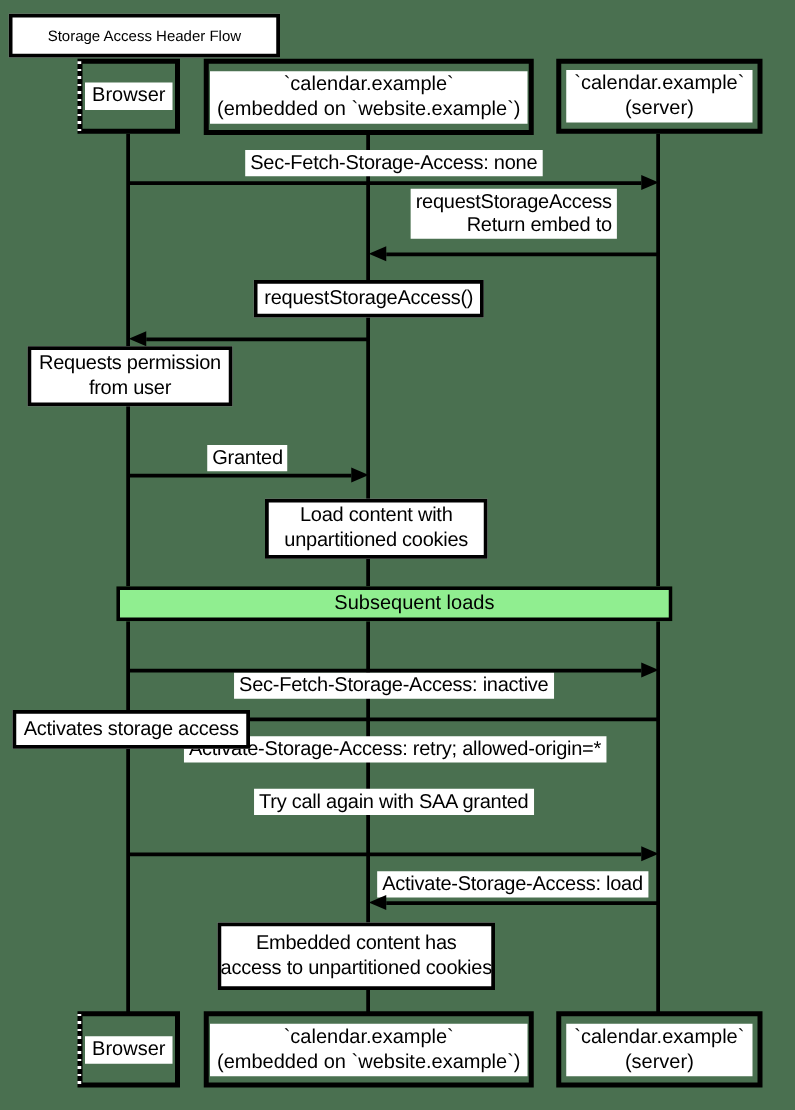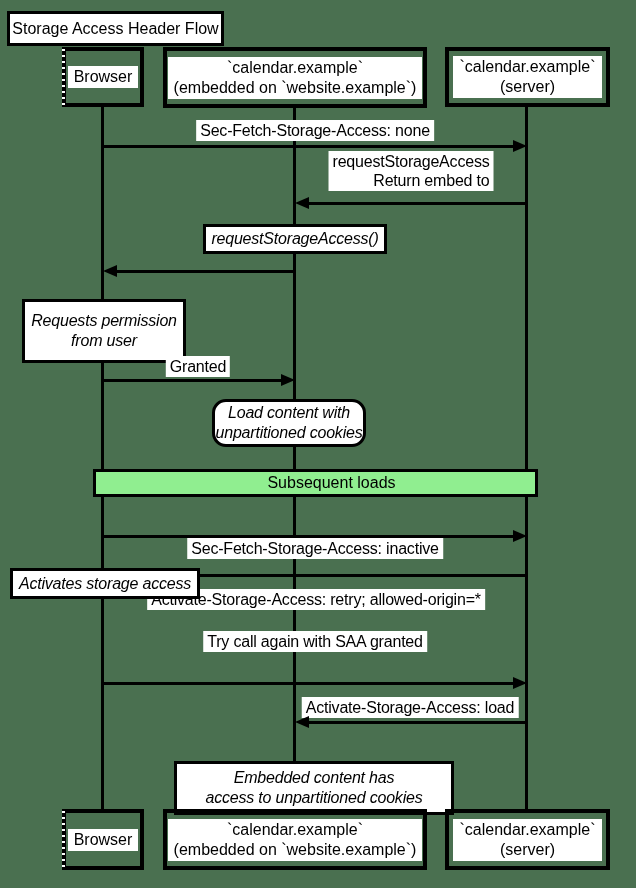--- a/index.html
+++ b/index.html
@@ -12,38 +12,38 @@
 
   
   .pbox{position:absolute;border:4px solid #000;display:flex;align-items:center;justify-content:center;}
   .pbox .strip{background:#fff;color:#000;font-size:16px;line-height:20px;text-align:center;padding:1px 6px;white-space:nowrap;}
   .pbox .strip span{display:block;}
   .pbox.dotted::before{content:"";position:absolute;left:-4px;top:-2px;bottom:-2px;width:3px;
     background:repeating-linear-gradient(180deg,#fff 0 2px,transparent 2px 6px);}
 
   
   .title-box{position:absolute;left:7px;top:11px;width:217px;height:35px;background:#fff;border:3px solid #000;
-    display:flex;align-items:center;justify-content:center;font-size:16px;color:#000;white-space:nowrap;}
+    display:flex;align-items:center;justify-content:center;font-size:12px;color:#000;white-space:nowrap;}
 
   
   .mline{position:absolute;height:3px;background:#000;}
   .ahead{position:absolute;width:0;height:0;border-top:6px solid transparent;border-bottom:6px solid transparent;}
   .ahead.r{border-left:14px solid #000;}
   .ahead.l{border-right:14px solid #000;}
 
   
   .mlabel{position:absolute;transform:translateX(-50%);background:#fff;color:#000;font-size:16px;line-height:19px;
     padding:1px 4px;text-align:right;white-space:nowrap;letter-spacing:-0.2px;}
   .mlabel span{display:block;}
 
   
   .note{position:absolute;background:#fff;border:3px solid #000;color:#000;font-size:16px;line-height:20px;
     display:flex;flex-direction:column;align-items:center;justify-content:center;text-align:center;
     white-space:nowrap;letter-spacing:-0.2px;}
-  .note span{display:block;font-style:italic;}
+  .note span{display:block;}
 
   
   .divider{position:absolute;left:93px;top:469px;width:445px;height:28px;background:#90ee90;border:3px solid #000;
     display:flex;align-items:center;justify-content:center;font-size:16px;color:#000;}
 </style>
 </head>
 <body>
 
 <div class="canvas" style="background: rgb(74, 112, 80);">
 
@@ -82,30 +82,30 @@
   <div class="mline" style="left:309px;top:202px;width:218px;"></div>
   <div class="ahead l" style="left:295px;top:197px;"></div>
 
   <div class="note" style="left:203px;top:224px;width:184px;height:30px;">
     <span>requestStorageAccess()</span>
   </div>
 
   <div class="mline" style="left:117px;top:270px;width:178px;"></div>
   <div class="ahead l" style="left:103px;top:265px;"></div>
 
-  <div class="note" style="left:22px;top:299px;width:164px;height:64px;">
+  <div class="note" style="left:22px;top:277px;width:164px;height:48px;">
     <span>Requests permission</span>
     <span>from user</span>
   </div>
 
   <div class="mlabel" style="left:198px;top:356px;">Granted</div>
   <div class="mline" style="left:103px;top:379px;width:178px;"></div>
   <div class="ahead r" style="left:281px;top:374px;"></div>
 
-  <div class="note" style="left:212px;top:399px;width:154px;height:48px;border-radius:14px;">
+  <div class="note" style="left:212px;top:399px;width:178px;height:48px;">
     <span>Load content with</span>
     <span>unpartitioned cookies</span>
   </div>
 
   <div class="divider" style="background: rgb(144, 238, 144); padding-left: 32px;">
     <span>Subsequent loads</span>
   </div>
 
   <div class="mlabel" style="left:315px;top:509px;margin-top:29px;">Sec-Fetch-Storage-Access: inactive</div>
   <div class="mline" style="left:103px;top:535px;width:410px;"></div>
@@ -122,21 +122,21 @@
   <div class="mlabel" style="left:315px;top:631px;">
     <span>Try call again with SAA granted</span>
   </div>
   <div class="mline" style="left:103px;top:682px;width:410px;"></div>
   <div class="ahead r" style="left:513px;top:677px;"></div>
 
   <div class="mlabel" style="left:410px;top:697px;">Activate-Storage-Access: load</div>
   <div class="mline" style="left:309px;top:721px;width:218px;"></div>
   <div class="ahead l" style="left:295px;top:716px;"></div>
 
-  <div class="note" style="left:174px;top:738px;width:280px;height:54px;margin-top:23px;">
+  <div class="note" style="left:174px;top:738px;width:222px;height:54px;">
     <span>Embedded content has</span>
     <span>access to unpartitioned cookies</span>
   </div>
 
   <div class="pbox dotted" style="left:62px;top:809px;width:82px;height:61px;">
     <div class="strip">Browser</div>
   </div>
   <div class="pbox" style="left:163px;top:809px;width:264px;height:61px;">
     <div class="strip">
       <span>`calendar.example`</span>

